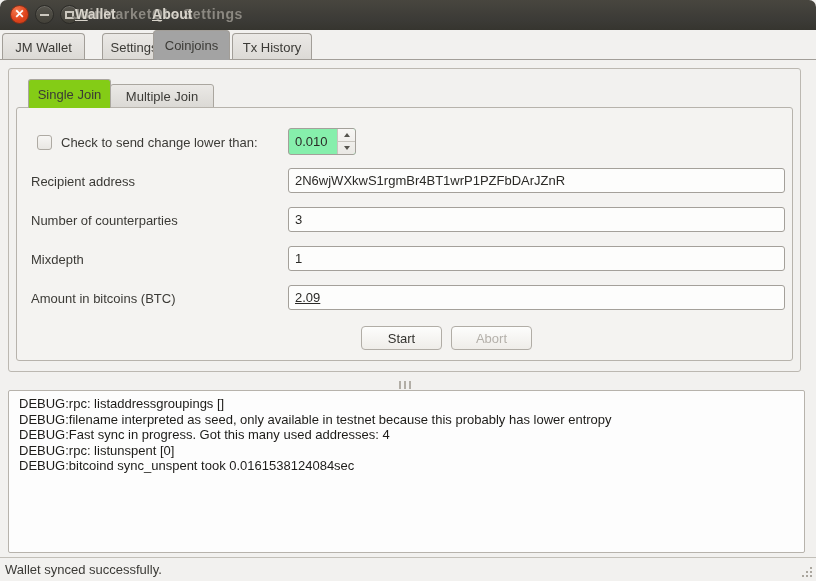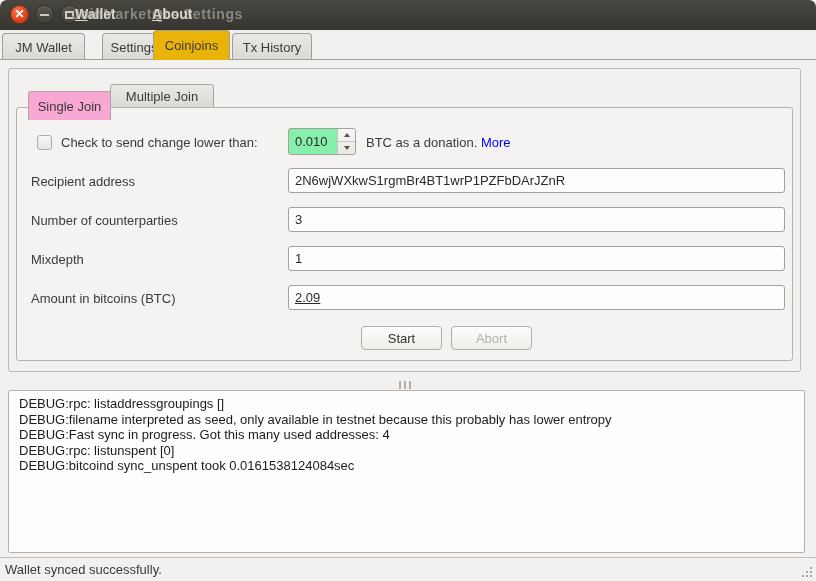--- a/index.html
+++ b/index.html
@@ -29,32 +29,32 @@
   .menu-item { color:#d7d3ca; }
   .menu-wallet { left:75px; } .menu-about { left:152px; }
   .mn { text-decoration:underline; }
   
   .tabbar { position:absolute; top:30px; left:0; right:0; height:30px; }
   .tabbar::after { content:""; position:absolute; left:0; right:0; bottom:0; height:1px; background:#a29e98; }
   .tab { position:absolute; bottom:0; height:27px; box-sizing:border-box;
     display:flex; align-items:center; justify-content:center;
     background:linear-gradient(#ebe9e6,#dbd9d5); border:1px solid #a29e98; border-bottom:none;
     border-radius:4px 4px 0 0; color:#3b3a36; cursor:default; }
-  .tab.active { height:30px; background:#eab308; z-index:2; }
+  .tab.active { height:30px; background:#a3a3a3; z-index:2; }
   .tab-0 { left:2px;  width:83px; }
   .tab-1 { left:78px; width:64px;margin-left:24px; }
   .tab-2 { left:153px; width:77px; }
   .tab-3 { left:232px; width:80px; }
   
   .content { position:absolute; top:60px; left:0; width:816px; height:497px; }
   .outer-frame { position:absolute; left:8px; top:8px; width:793px; height:304px;
     box-sizing:border-box; border:1px solid #bcb8b1; border-radius:3px; background:#f2f1ef; }
   .jtab { position:absolute; box-sizing:border-box; display:flex; align-items:center; justify-content:center;
     background:linear-gradient(#ebe9e6,#dbd9d5); border:1px solid #aaa69f; border-radius:3px 3px 0 0; }
-  .jtab.active { background:#f9a8d4; border-bottom:none; z-index:3;margin-top:12px; }
+  .jtab.active { background:#84cc16; border-bottom:none; z-index:3; }
   .jtab-single { left:28px; top:19px; width:83px; height:29px; }
   .jtab-multi { left:110px; top:24px; width:104px; height:24px; }
   .inner-pane { position:absolute; left:16px; top:47px; width:777px; height:254px;
     box-sizing:border-box; background:#f4f3f1; border:1px solid #b7b3ac; border-radius:3px; z-index:2; }
   
   .don-check { position:absolute; left:20px; top:27px; width:15px; height:15px; box-sizing:border-box;
     background:linear-gradient(#f7f6f4,#e9e7e3); border:1px solid #aeaaa3; border-radius:3px; }
   .don-label { position:absolute; left:44px; top:27px; }
   .spinbox { position:absolute; left:271px; top:20px; width:68px; height:27px; box-sizing:border-box;
     border:1px solid #a4a09a; border-radius:3px; background:#86efac; display:flex; overflow:hidden; }
@@ -143,21 +143,20 @@
         <input class="spin-value" value="0.010" style="">
         <div class="spin-btns">
           <div class="spin-half up">
               <span class="arr-up"></span>
             </div>
           <div class="spin-half">
               <span class="arr-dn"></span>
             </div>
         </div>
       </div>
-      <span class="don-suffix"><span>BTC as a donation.</span> <a class="link">More</a></span>
 
       <span class="form-label lbl-0">Recipient address</span>
       <input class="form-input inp-0" value="2N6wjWXkwS1rgmBr4BT1wrP1PZFbDArJZnR" style="">
 
       <span class="form-label lbl-1">Number of counterparties</span>
       <input class="form-input inp-1" value="3" style="">
 
       <span class="form-label lbl-2">Mixdepth</span>
       <input class="form-input inp-2" value="1" style="">
 

